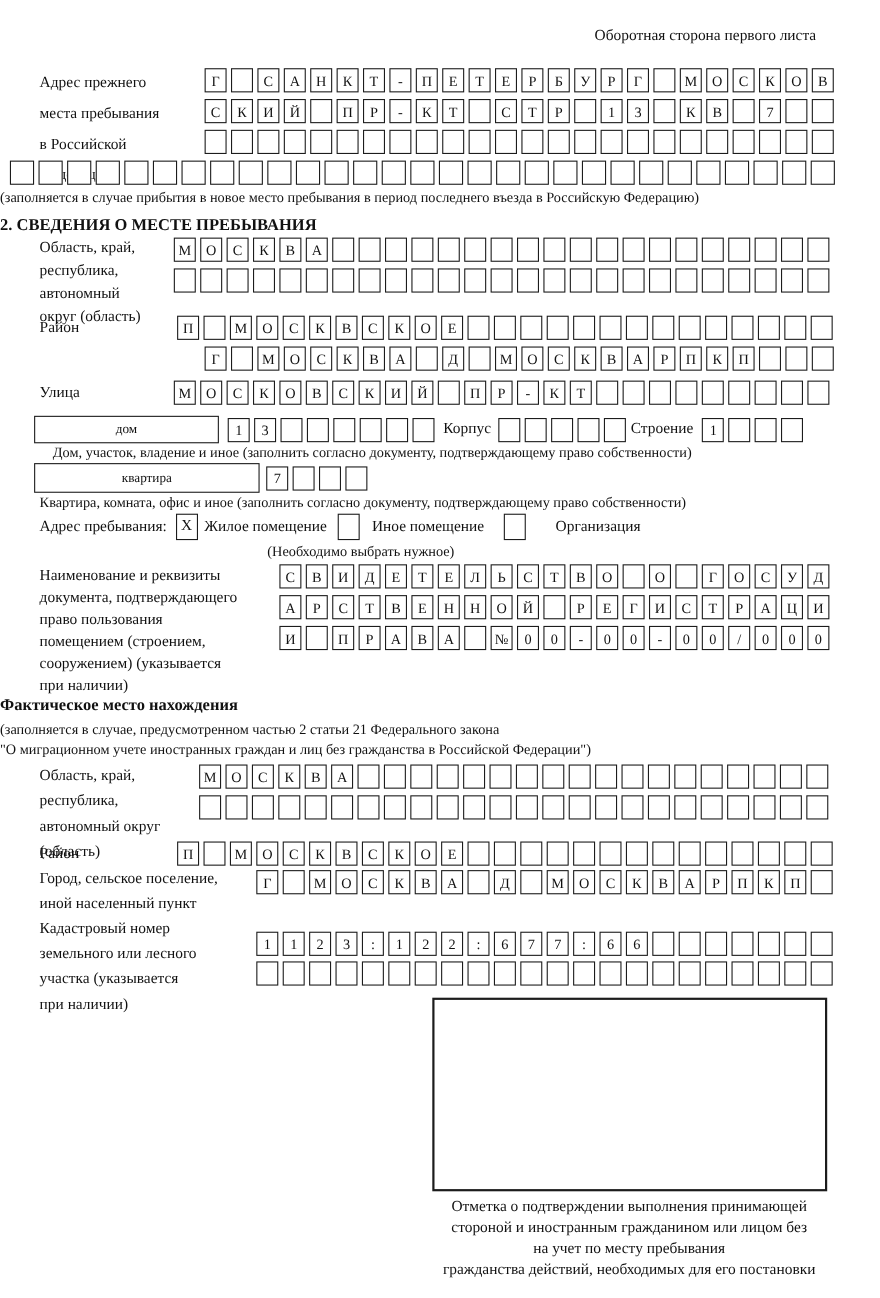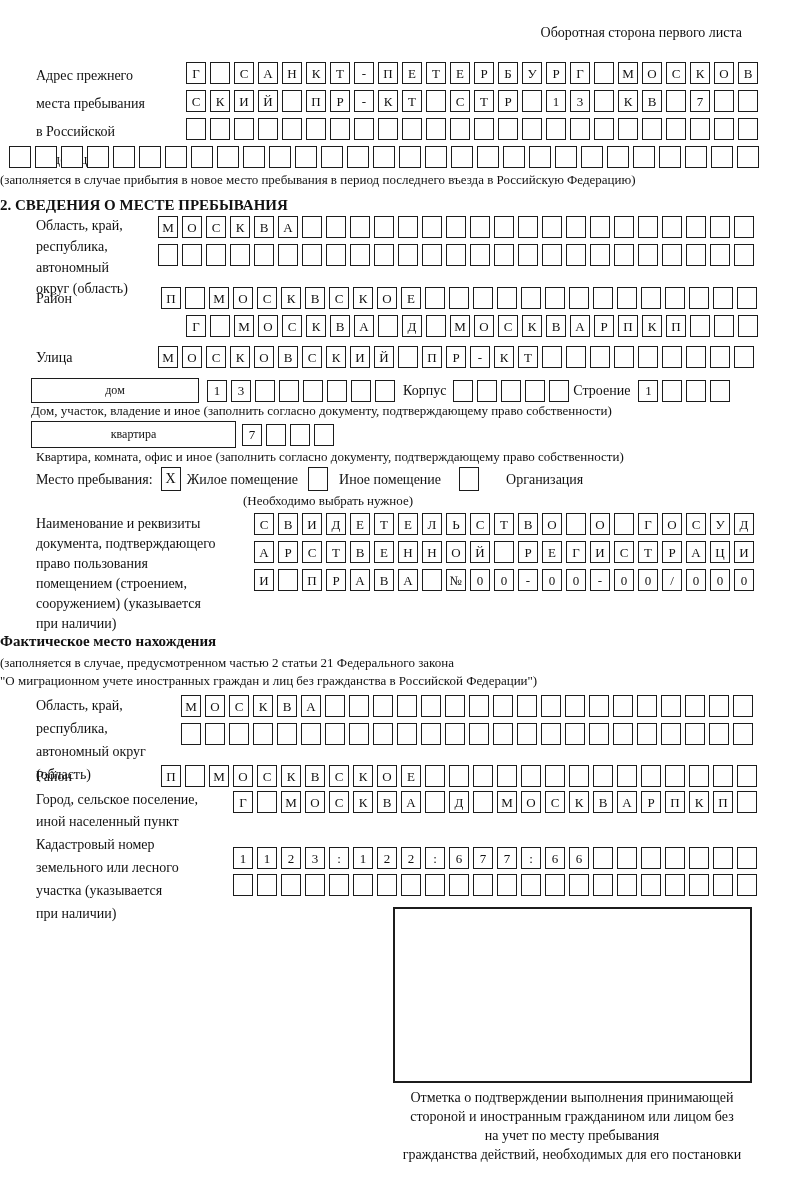--- a/index.html
+++ b/index.html
@@ -334,35 +334,35 @@
         <span class="cell"></span>
       </div>
     <div class="inline-word" style="margin:0 8px 0 0;">Строение</div>
     <div class="cellrow" style="position:static;">
         <span class="cell">1</span>
         <span class="cell"></span>
         <span class="cell"></span>
         <span class="cell"></span>
       </div>
   </div>
-  <div class="abs caption" style="top:403px; left:31px;">Дом, участок, владение и иное (заполнить согласно документу, подтверждающему право собственности)</div>
+  <div class="abs caption" style="top:403px; left:48px;">Дом, участок, владение и иное (заполнить согласно документу, подтверждающему право собственности)</div>
 
   <div class="flexrow" style="top:421px; left:31px;">
     <div class="bigbox" style="width:205px; height:27px;">квартира</div>
     <div class="cellrow" style="position:static; margin-left:6px;">
         <span class="cell">7</span>
         <span class="cell"></span>
         <span class="cell"></span>
         <span class="cell"></span>
       </div>
   </div>
   <div class="abs caption" style="top:449px; left:36px;">Квартира, комната, офис и иное (заполнить согласно документу, подтверждающему право собственности)</div>
 
   <div class="flexrow" style="top:467px; left:36px;">
-    <div class="lbl">Место пребывания:</div>
+    <div class="lbl">Адрес пребывания:</div>
     <div class="cbox" style="margin-left:8px;">X</div>
     <div class="lbl" style="margin-left:6px;">Жилое помещение</div>
     <div class="cbox" style="margin-left:10px;"></div>
     <div class="lbl" style="margin-left:11px;">Иное помещение</div>
     <div class="cbox" style="margin-left:18px;"></div>
     <div class="lbl" style="margin-left:27px;">Организация</div>
   </div>
   <div class="abs caption" style="top:493px; left:243px;">(Необходимо выбрать нужное)</div>
 
   <div class="abs lbl lines" style="top:514px; left:36px; line-height:20px;">

